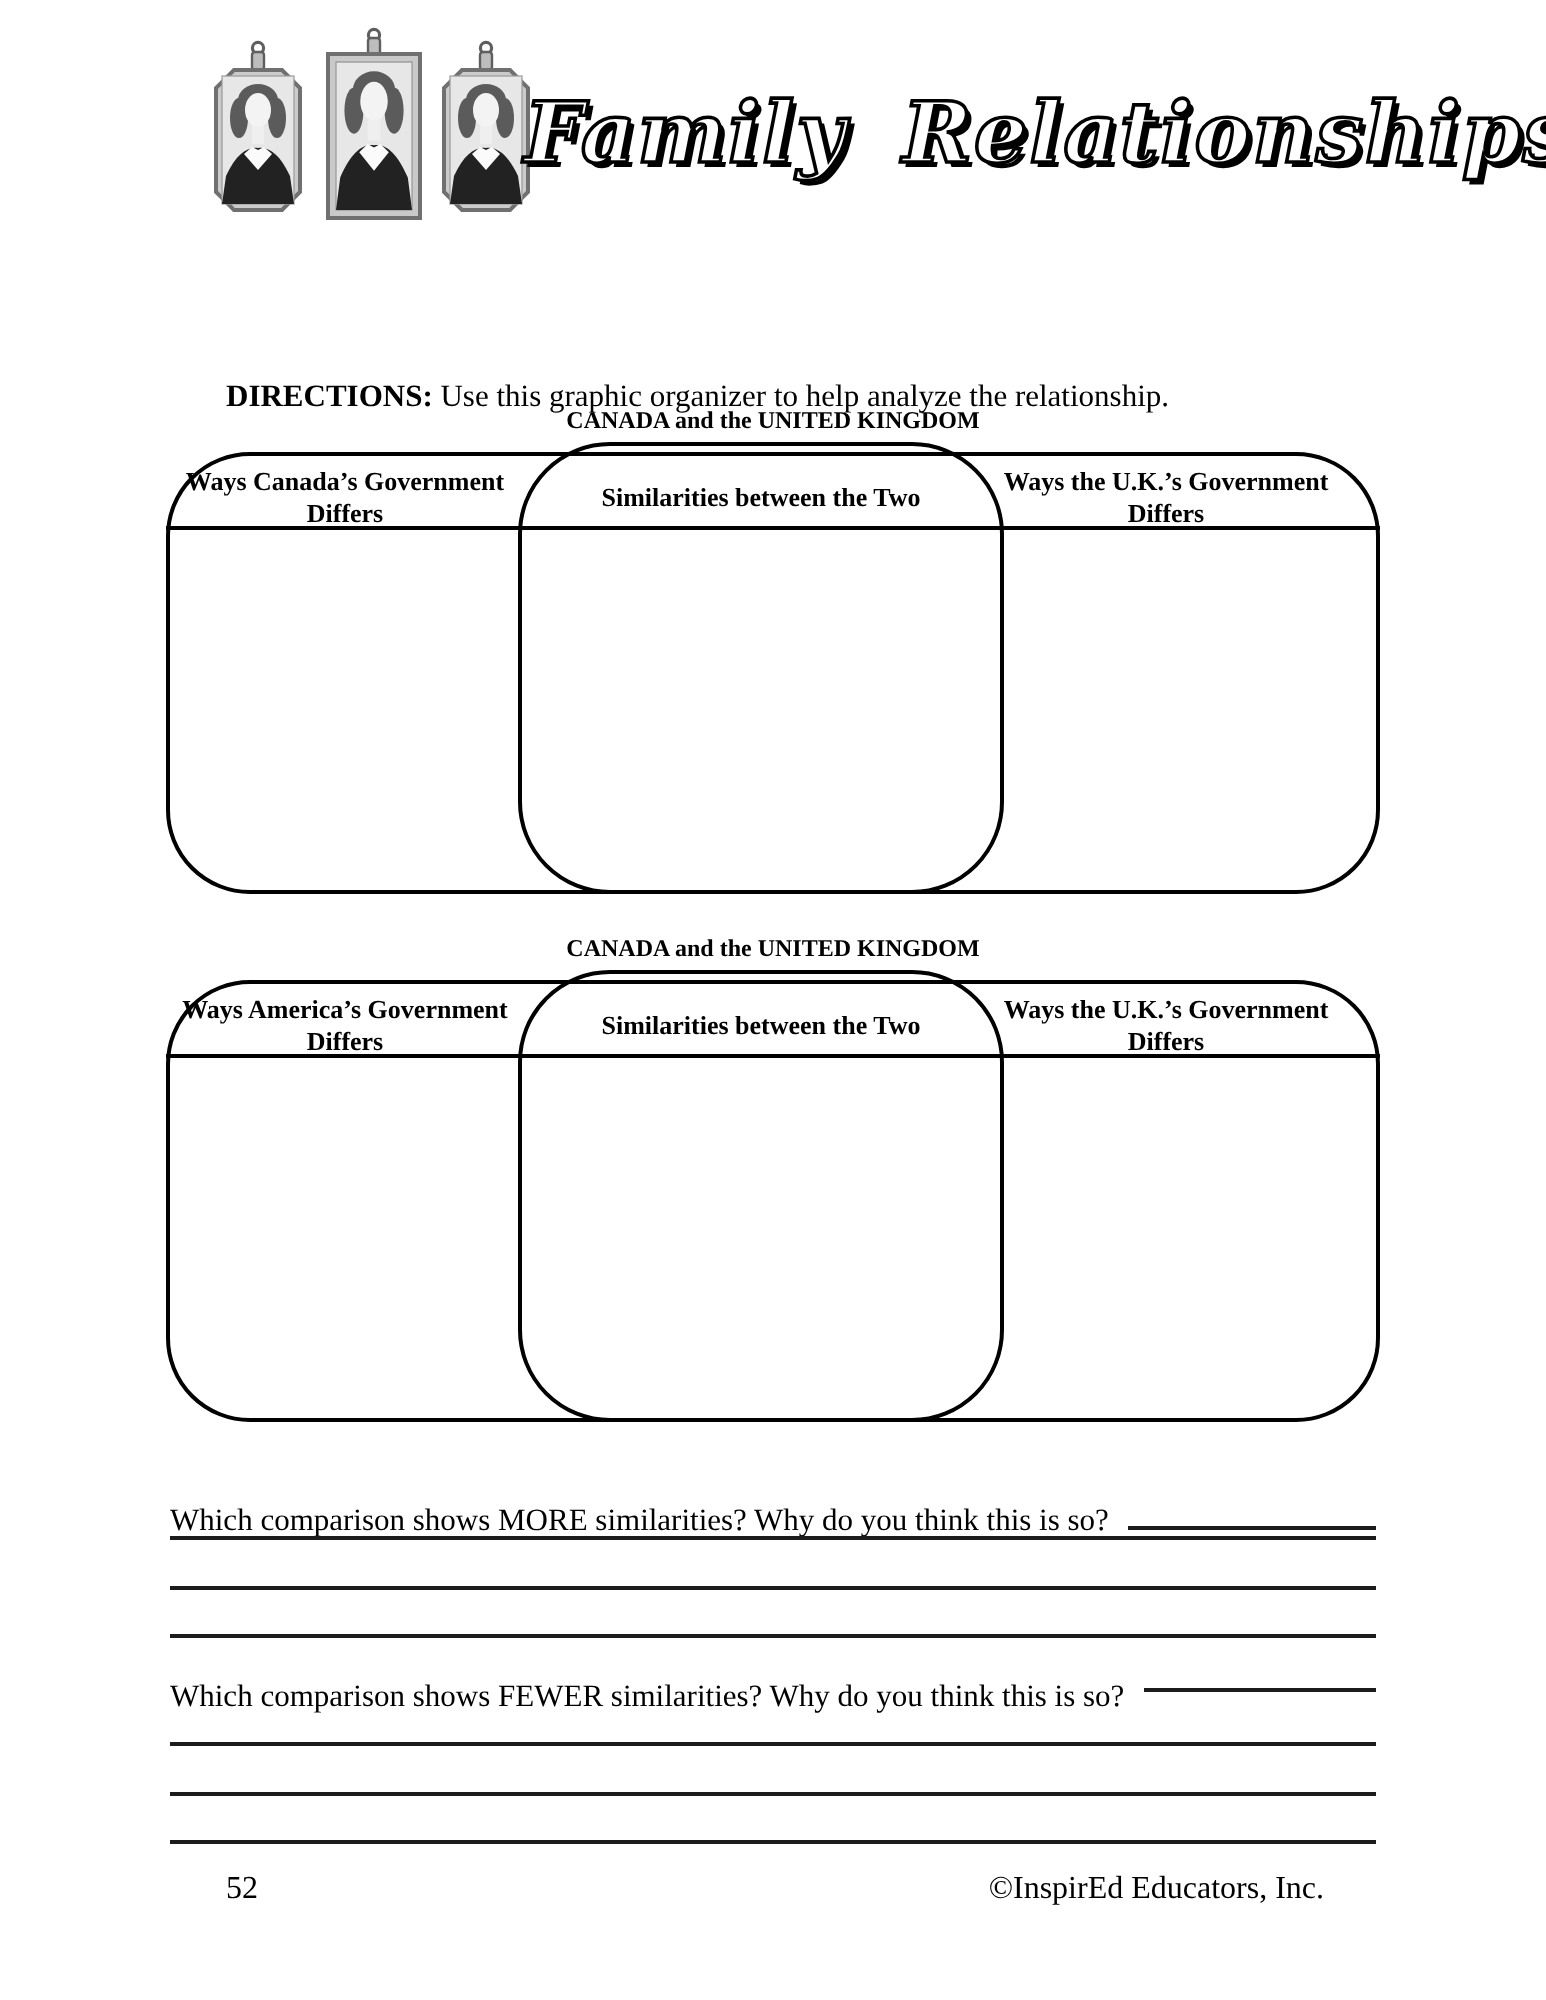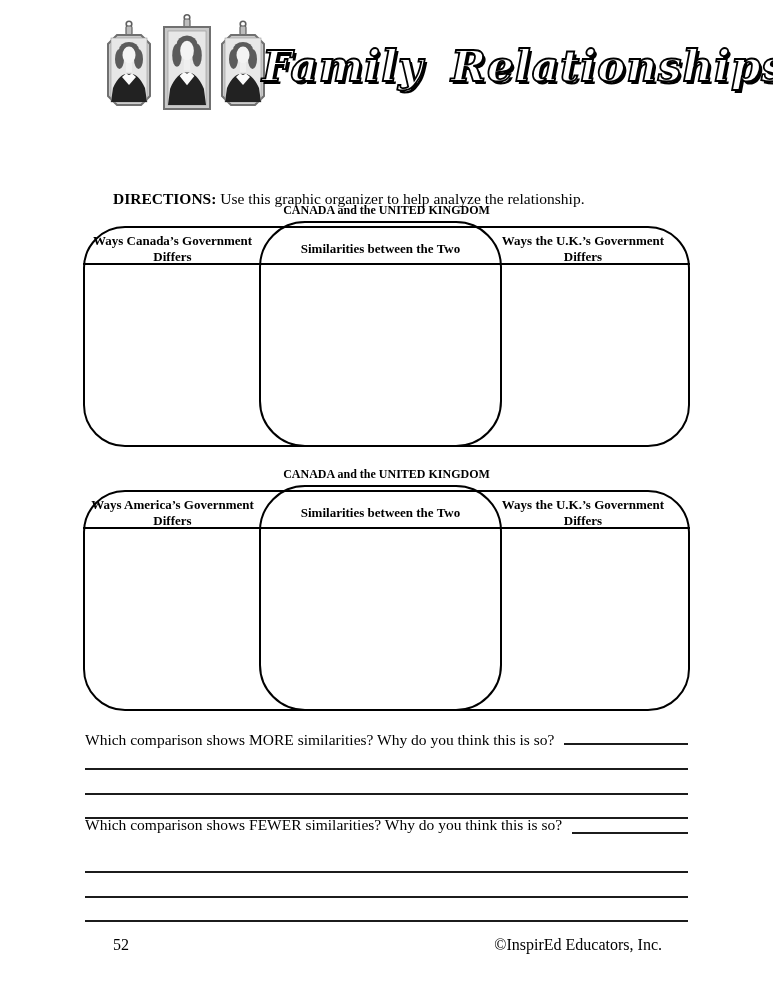--- a/index.html
+++ b/index.html
@@ -105,21 +105,21 @@
     left: 85px; top: 728px;
     width: 603px; height: 205px;
   }
   .q-row {
     position: absolute;
     left: 0; right: 0;
     display: flex;
     align-items: baseline;
     font-size: 15.5px;
   }
-  .q-text { white-space: nowrap; }
+  .q-text { white-space: nowrap; margin-top: 24px; }
   .q-blank {
     flex: 1;
     margin-left: 10px;
     border-bottom: 2px solid #1c1c1c;
     height: 17px;
   }
   .a-line {
     position: absolute;
     left: 0; right: 0; height: 0;
     border-bottom: 2px solid #1c1c1c;

